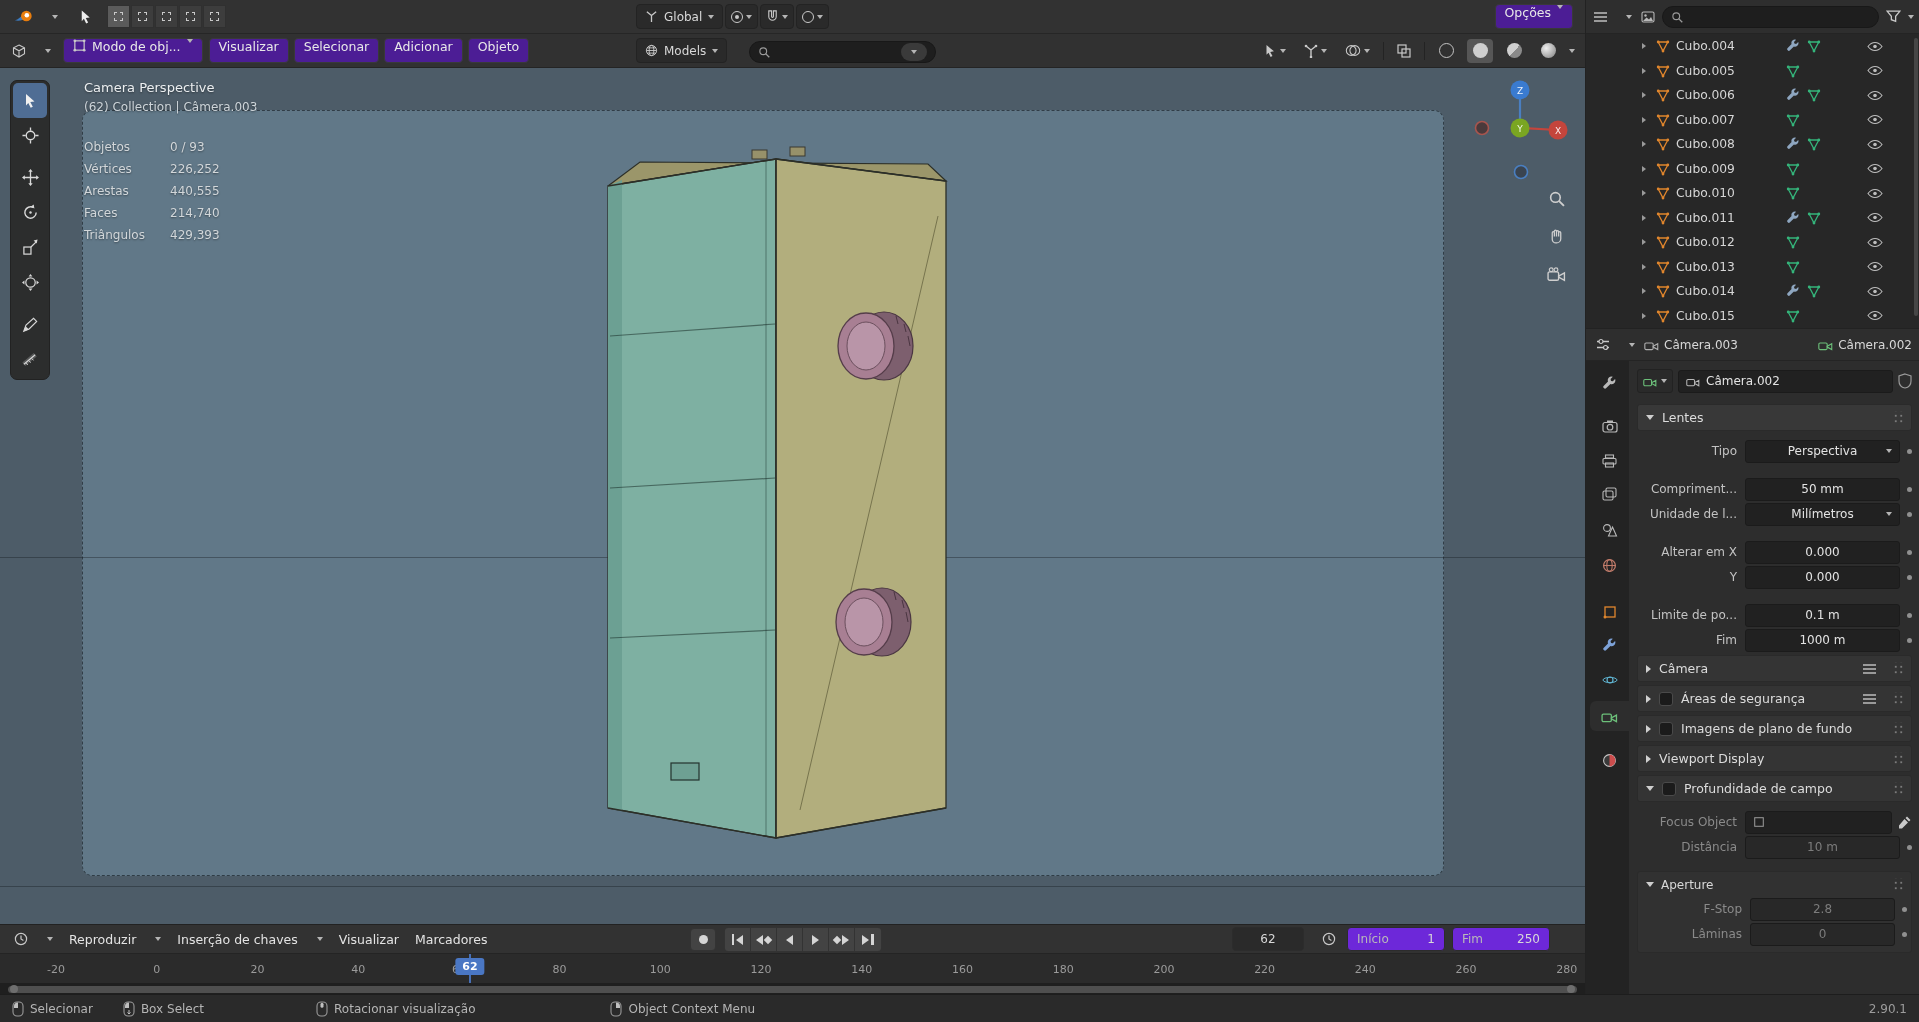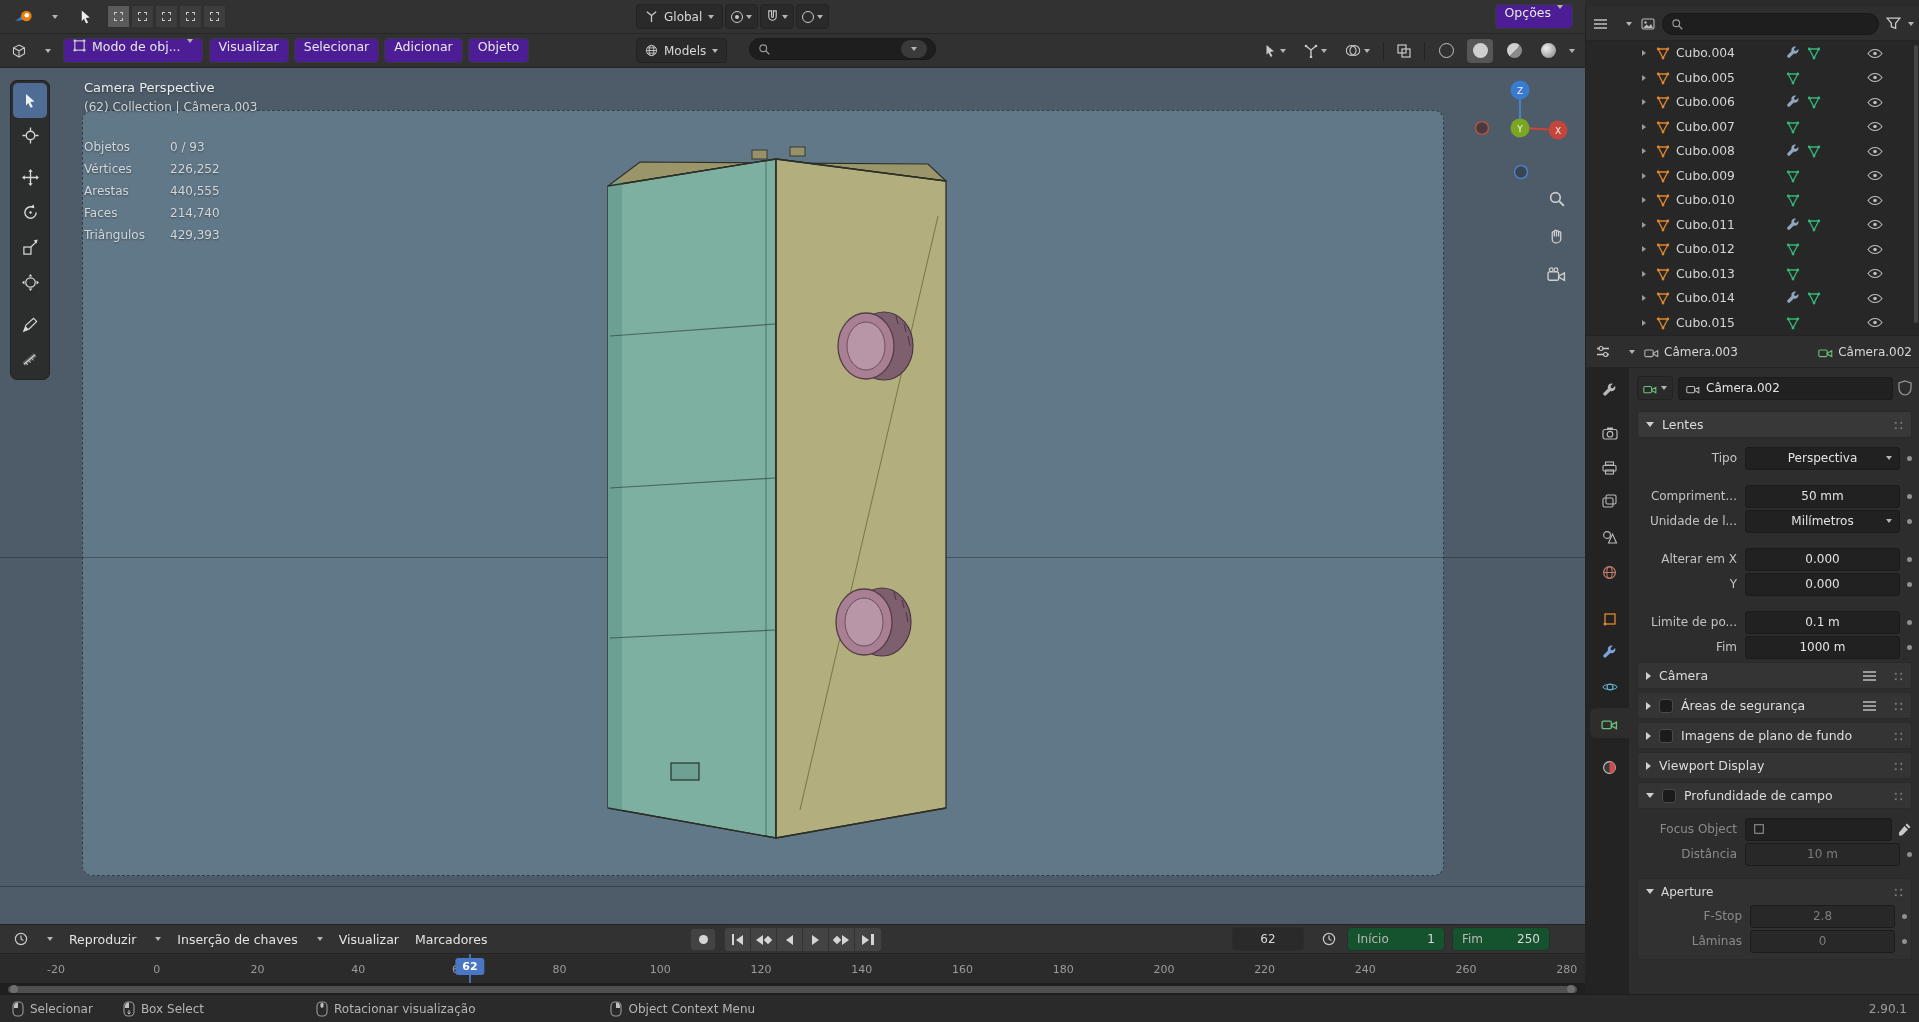--- a/index.html
+++ b/index.html
@@ -47,23 +47,23 @@
 #tl-thumb{position:absolute;left:8px;right:8px;top:2.5px;height:7px;background:#4f4f4f;border-radius:4px}
 .scr-dot{position:absolute;top:2px;width:8px;height:8px;border-radius:50%;background:#6e6e6e}
 #playhead-line{position:absolute;left:469px;top:0;width:2px;height:30px;background:rgba(74,119,196,.9)}
 #playhead-badge{position:absolute;left:470px;top:4px;transform:translateX(-50%);background:#4a77c4;color:#fff;font-size:11px;font-weight:bold;border-radius:3px;padding:2px 7px}
 .pb{width:26px;height:23px;background:#434343;display:flex;align-items:center;justify-content:center;gap:2px;border-right:1px solid #333}
 .pbgrp{display:flex;border:1px solid #333;border-radius:4px;overflow:hidden}
 .t-r{width:0;height:0;border-top:5px solid transparent;border-bottom:5px solid transparent;border-left:7px solid #d5d5d5}
 .t-l{width:0;height:0;border-top:5px solid transparent;border-bottom:5px solid transparent;border-right:7px solid #d5d5d5}
 .pbar{width:2.5px;height:11px;background:#d5d5d5}
 .dia{width:6px;height:6px;background:#d5d5d5;transform:rotate(45deg)}
-.tl-field{position:absolute;top:2px;height:24px;background:#14532d;border:1px solid #2c2c2c;border-radius:4px;display:flex;align-items:center;padding:0 9px;font-size:12px}
-
-#rpanel{position:absolute;left:1585px;top:7px;width:334px;height:994px;background:#2d2d2d;border-left:1px solid #222}
+.tl-field{position:absolute;top:2px;height:24px;background:#6d28d9;border:1px solid #2c2c2c;border-radius:4px;display:flex;align-items:center;padding:0 9px;font-size:12px}
+
+#rpanel{position:absolute;left:1585px;top:0;width:334px;height:994px;background:#2d2d2d;border-left:1px solid #222}
 #out-header{position:absolute;left:0;top:0;width:334px;height:34px;background:#2e2e2e;border-bottom:1px solid #242424;display:flex;align-items:center;padding:0 6px;gap:7px}
 #outliner{position:absolute;left:0;top:34px;width:334px;height:294px;background:#272727;overflow:hidden}
 .orow{display:flex;align-items:center;height:24.5px;position:relative;padding-left:70px;gap:6px;color:#d6d6d6;font-size:12.3px}
 .oicons{position:absolute;left:200px;display:flex;gap:7px}
 .oeye{position:absolute;left:281px}
 #out-scroll{position:absolute;left:328px;top:38px;width:4px;height:278px;background:#464646;border-radius:2px}
 .srch{display:flex;align-items:center;gap:5px;background:#1e1e1e;border:1px solid #181818;border-radius:12px;height:22px;padding:0 8px;flex:1}
 
 #prop-header{position:absolute;left:0;top:328px;width:334px;height:33px;background:#2e2e2e;border-top:1px solid #222;border-bottom:1px solid #242424;display:flex;align-items:center;padding:0 8px;gap:7px}
 #tabstrip{position:absolute;left:0;top:361px;width:43px;height:633px;background:#232323}
@@ -189,21 +189,21 @@
           <span>Selecionar</span>
         </div>
         <div class="hbtn">
           <span>Adicionar</span>
         </div>
         <div class="hbtn">
           <span>Objeto</span>
         </div>
       </div>
 
-    <div style="position:absolute;left:636px;top:4px;display:flex;gap:22px;align-items:flex-start;width:300px">
+    <div style="position:absolute;left:636px;top:4px;display:flex;gap:22px;align-items:flex-end;width:300px">
       <div class="pill">
         <svg width="13" height="13" viewBox="0 0 14 14">
             <circle cx="7" cy="7" r="5.5" fill="none" stroke="#c9c9c9" stroke-width="1"></circle>
             <ellipse cx="7" cy="7" rx="2.5" ry="5.5" fill="none" stroke="#c9c9c9" stroke-width="1"></ellipse>
             <path d="M1.5 7h11M2.3 4.2h9.4M2.3 9.8h9.4" stroke="#c9c9c9" stroke-width="1" fill="none"></path>
           </svg>
         <span>Models</span>
         <span class="tri-d"></span>
       </div>
       <div class="srch">

